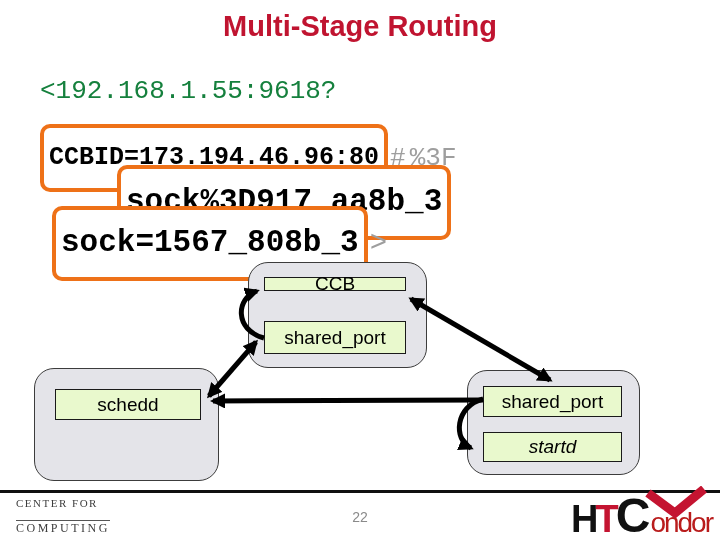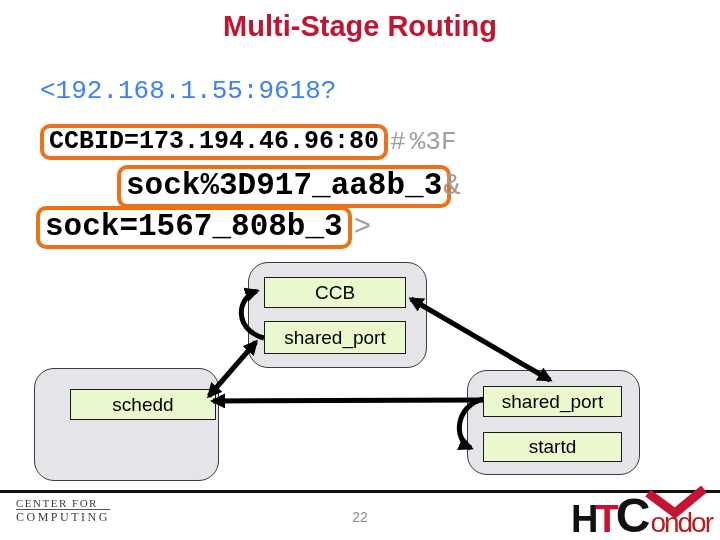--- a/index.html
+++ b/index.html
@@ -8,59 +8,59 @@
   .slide{position:absolute;inset:0;width:720px;height:540px;background:#fff;}
 
   
   .title{position:absolute;left:0;top:10px;width:720px;text-align:center;
          font-size:29px;font-weight:bold;color:#c01430;letter-spacing:0px;}
 
   
   .code-line{position:absolute;font-family:"Liberation Mono",monospace;
              white-space:nowrap;display:flex;align-items:center;}
   .obox{border:4px solid #ee7118;border-radius:10px;background:#fff;
-        padding:0 5px;font-weight:bold;color:#000;line-height:1.12;}
+        padding:16px 5px;font-weight:bold;color:#000;line-height:1.12;}
   .gray{color:#9e9e9e;}
-  #line1{left:40px;top:76px;font-size:26px;color:#3b82f6;}
+  #line1{left:40px;top:76px;font-size:26px;color:#15803d;}
   #line2{left:40px;top:124px;font-size:25px;}
   #line2 .gray{font-size:26px;}
-  #line3{left:117px;top:165px;font-size:31px;}
+  #line3{left:117px;top:165px;font-size:31px;flex-direction:column;}
   #line3 .gray{font-size:29px;margin-left:-8px;}
-  #line4{left:36px;top:206px;font-size:31px;}
+  #line4{left:52px;top:206px;font-size:31px;}
   #line4 .gray{font-size:29px;margin-left:2px;}
   .sep{margin:0 2px;}
 
   
   .group{position:absolute;background:#e4e4e9;border:1.4px solid #3c3c3c;
          border-radius:20px;box-sizing:border-box;}
   #g-mid{left:248px;top:262px;width:179px;height:106px;}
   #g-left{left:34px;top:368px;width:185px;height:113px;}
   #g-right{left:467px;top:370px;width:173px;height:105px;}
   .node{position:absolute;background:#e9f9cd;border:1.5px solid #1a1a1a;
         display:flex;align-items:center;justify-content:center;
         font-size:19px;color:#000;box-sizing:border-box;}
-  #n-ccb{left:264px;top:277px;width:142px;height:31px;}
+  #n-ccb{left:264px;top:277px;width:142px;height:14px;}
   #n-sp-mid{left:264px;top:321px;width:142px;height:33px;}
-  #n-schedd{left:70px;top:389px;width:146px;height:31px;}
+  #n-schedd{left:55px;top:389px;width:146px;height:31px;}
   #n-sp-right{left:483px;top:386px;width:139px;height:31px;}
-  #n-startd{left:483px;top:432px;width:139px;height:30px;}
+  #n-startd{left:483px;top:432px;width:139px;height:30px;font-style:italic;}
 
   .arrow-layer{position:absolute;left:0;top:0;width:720px;height:540px;
                pointer-events:none;z-index:6;}
 
   
   .footer-rule{position:absolute;left:0;top:490px;width:720px;height:3px;
                background:#101010;}
   .chtc{position:absolute;left:8px;top:495px;display:flex;align-items:flex-start;}
   .chtc-ht{font-weight:bold;font-size:42px;line-height:40px;}
   .chtc-ht .h{color:#111;}
   .chtc-ht .t{color:#c41431;margin-left:-10px;}
   .chtc-text{margin-left:8px;margin-top:2px;font-family:"Liberation Serif",serif;}
   .chtc-l1{font-size:11px;color:#3d3d3d;letter-spacing:1.5px;
-           border-bottom:1.5px solid #555;padding-bottom:0;}
+           border-bottom:1.5px solid #555;padding-bottom:11px;}
   .chtc-l2{font-size:17px;color:#b5152f;letter-spacing:0.5px;margin-top:1px;}
   .chtc-l3{font-size:12px;color:#3d3d3d;letter-spacing:2.5px;}
   .pagenum{position:absolute;left:0;top:509px;width:720px;text-align:center;
            font-size:14px;color:#8a8a8a;}
   .htcondor{position:absolute;right:8px;top:494px;white-space:nowrap;line-height:44px;}
   .htcondor .h{font-weight:bold;font-size:38px;color:#111;}
   .htcondor .t{font-weight:bold;font-size:38px;color:#c41431;margin-left:-3px;}
   .htcondor .c{font-weight:bold;font-size:48px;color:#111;margin-left:-3px;}
   .htcondor .rest{font-size:28px;color:#b91c1c;letter-spacing:-2px;}
   .condor-check{position:absolute;right:12px;top:486px;z-index:7;}

